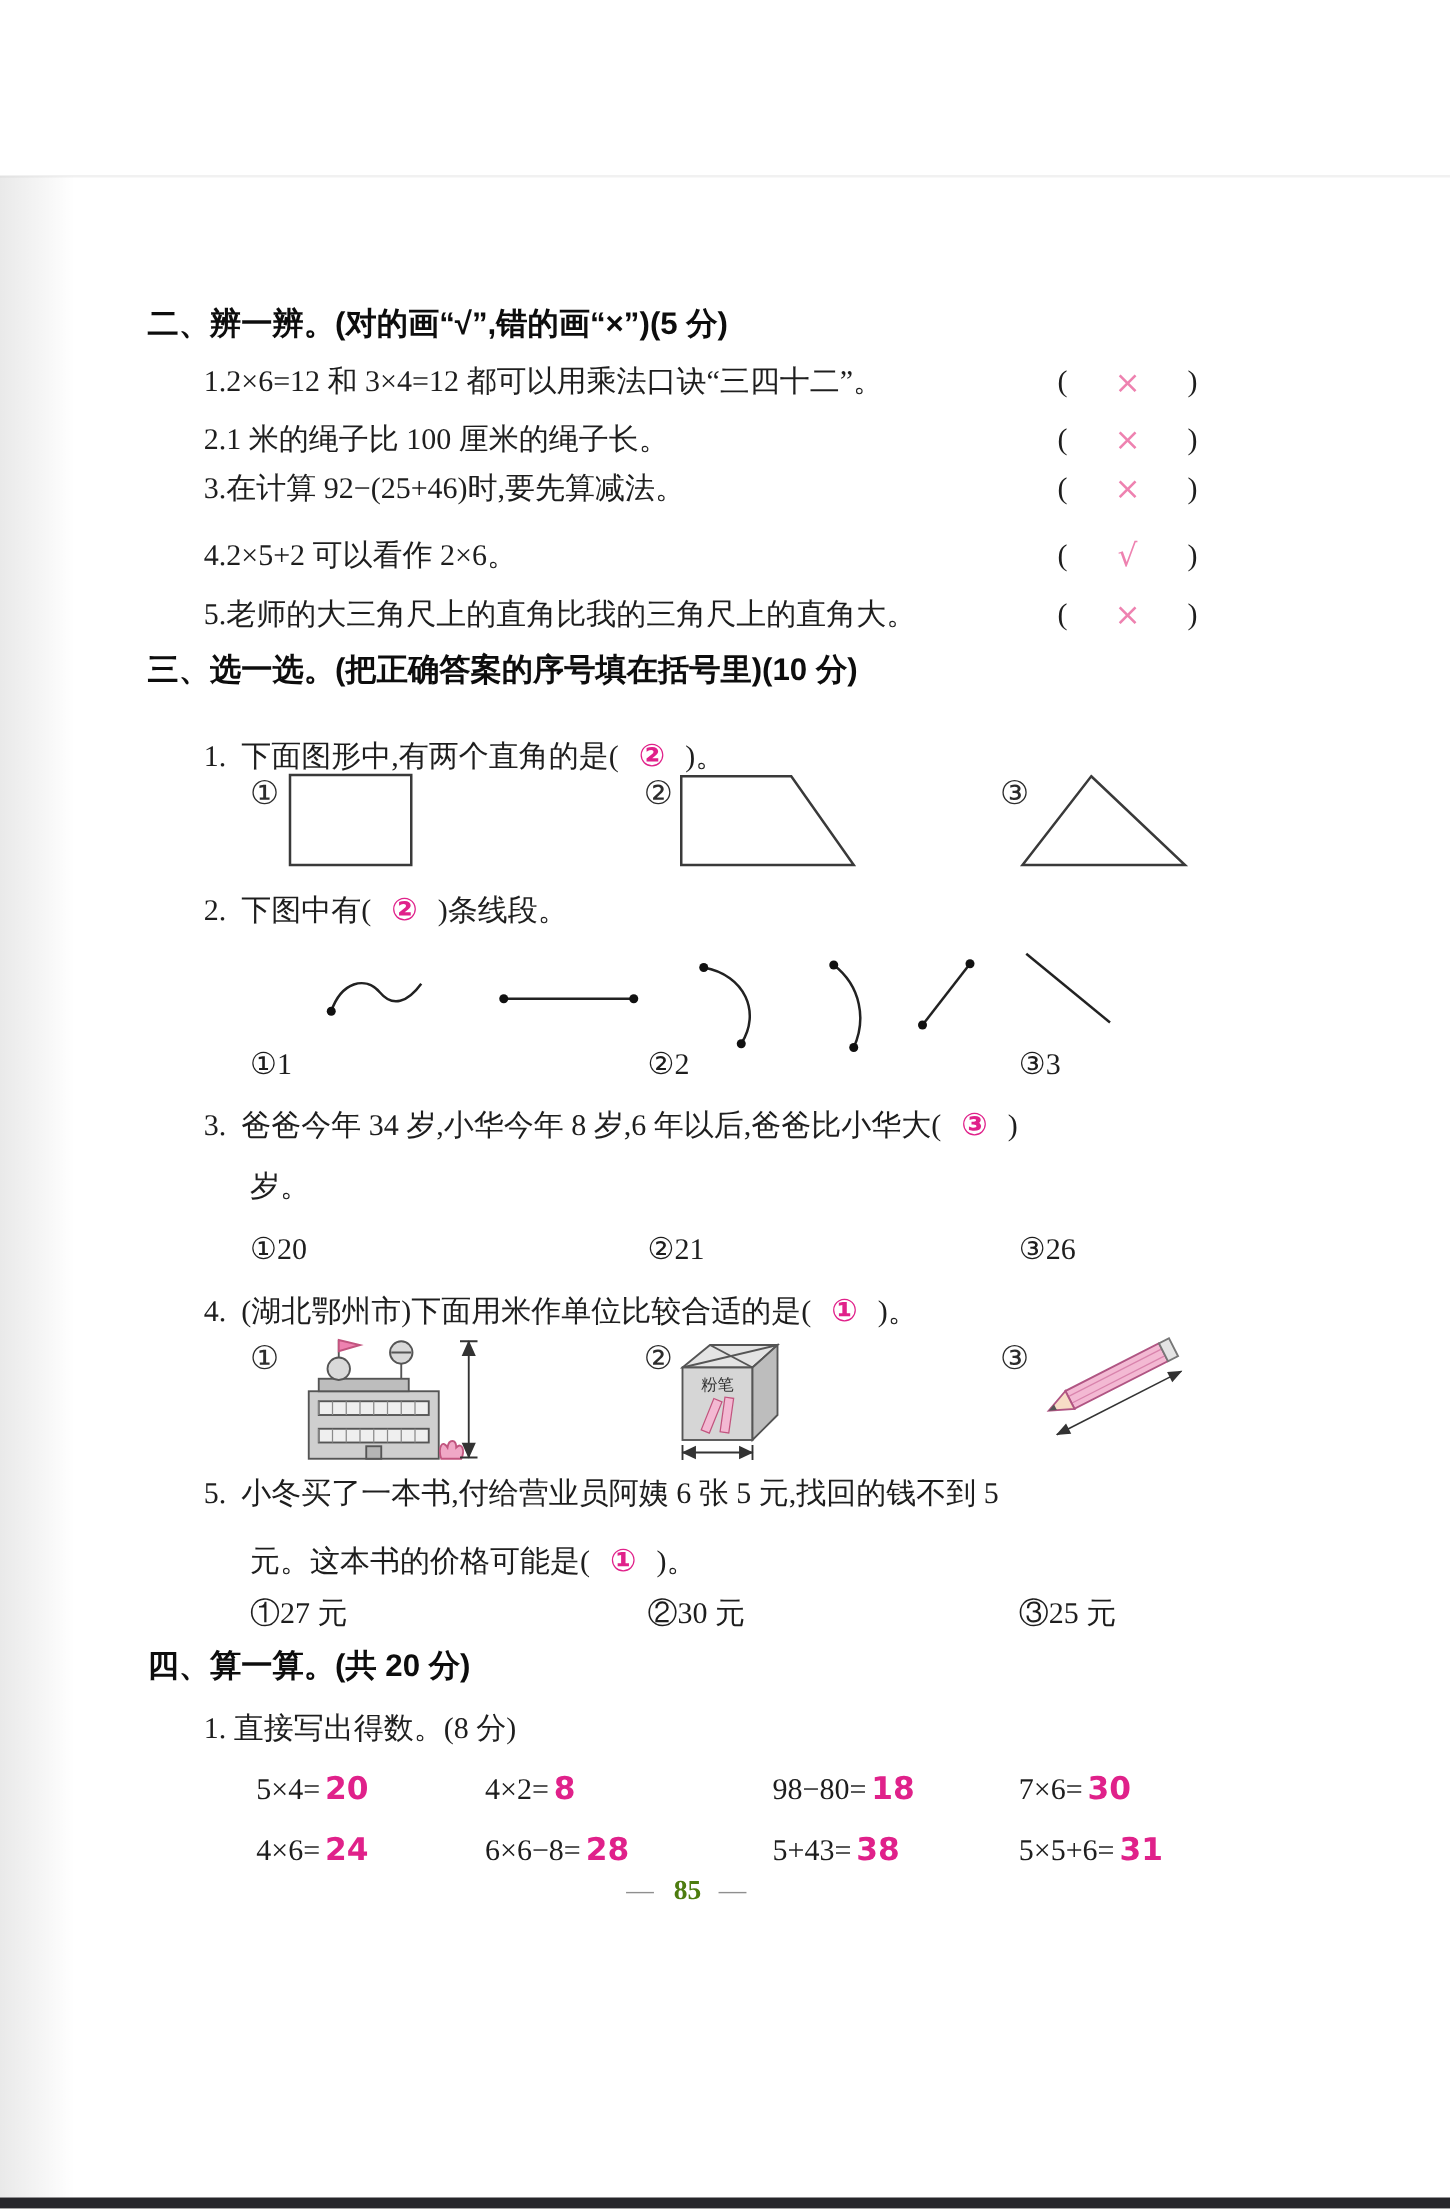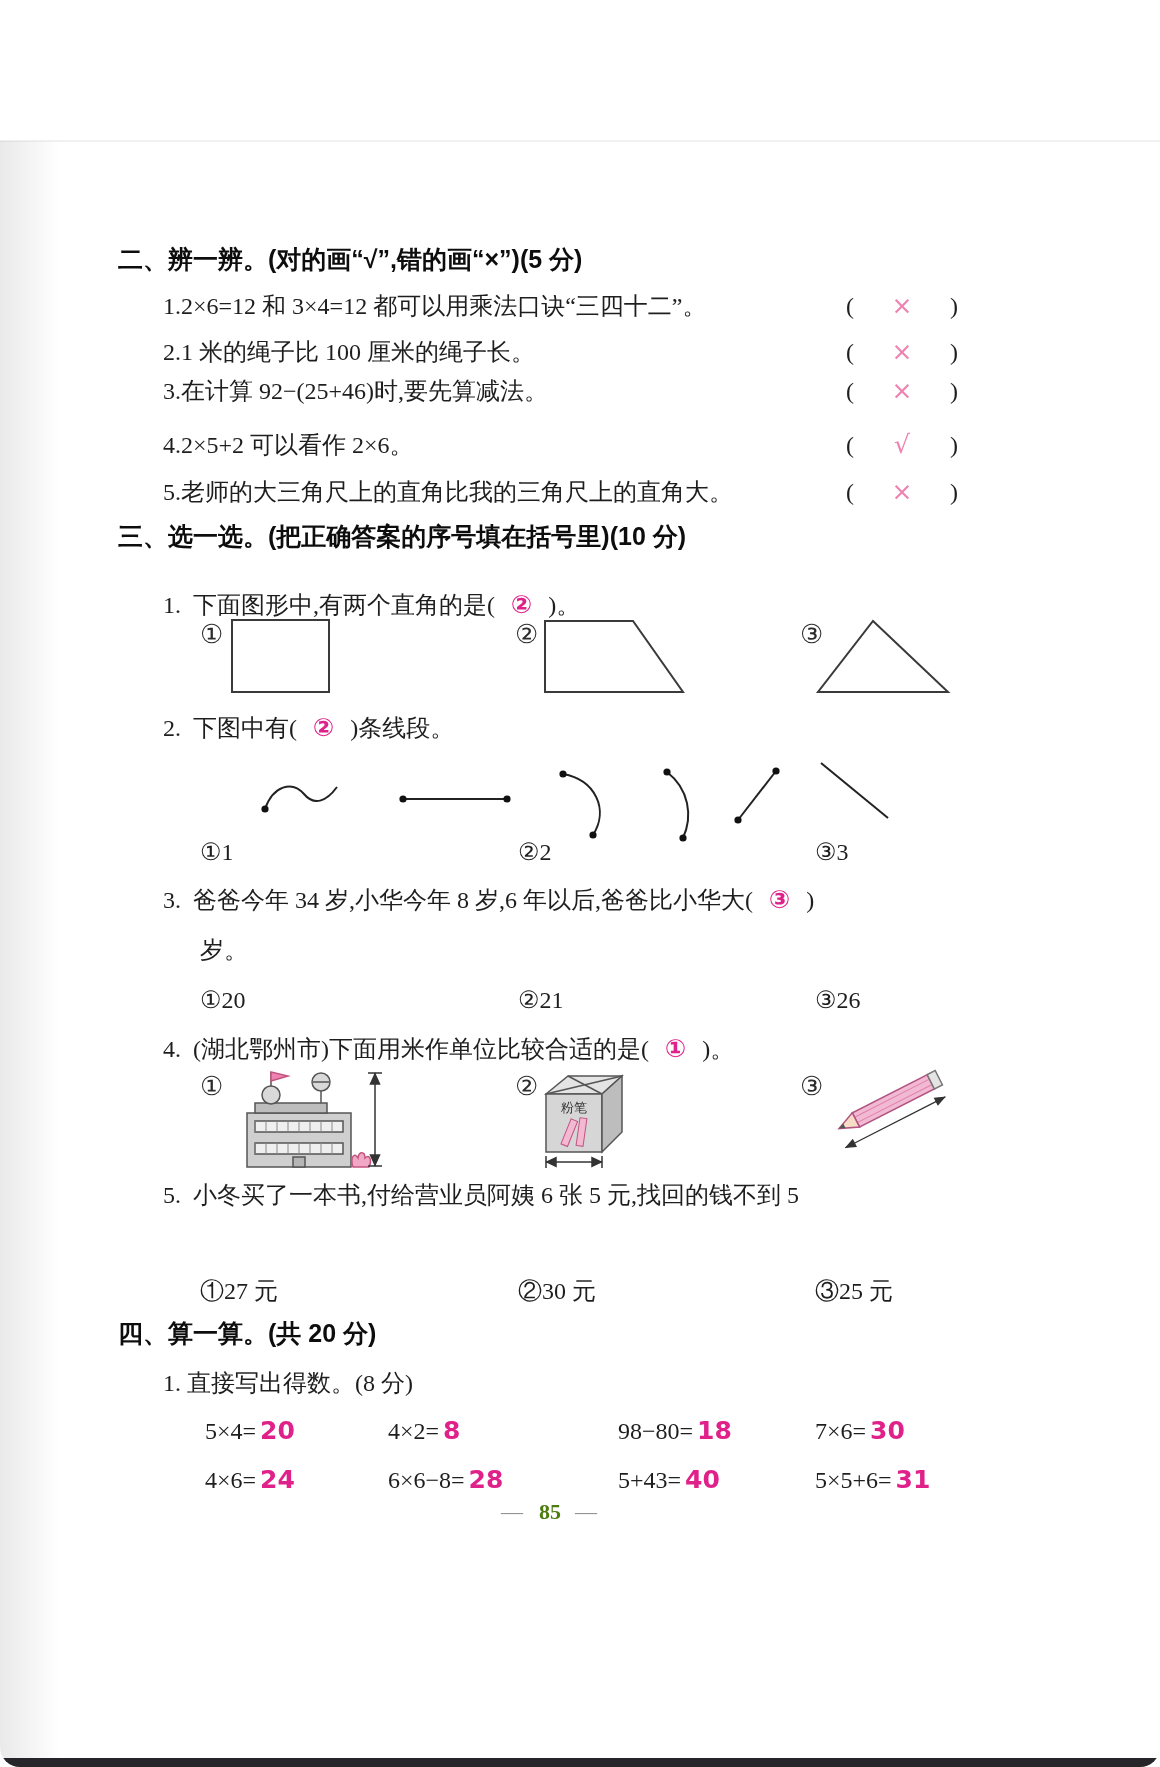--- a/index.html
+++ b/index.html
@@ -1,18 +1,18 @@
 <!DOCTYPE html>
 <html><head>
 <meta charset="utf-8">
 <style>
   html,body { margin:0; padding:0; background:#ffffff; }
   .page {
     position:relative; width:1160px; height:1767px; background:#ffffff;
-    overflow:hidden; font-family:"Liberation Serif", serif; color:#1e1e1e;border-radius:20px;
+    overflow:hidden; font-family:"Liberation Serif", serif; color:#1e1e1e;
   }
   .row { position:absolute; left:0; width:1160px; white-space:nowrap;
          font-size:24px; line-height:30px; }
   .hdr { font-family:"Liberation Sans", sans-serif; font-weight:bold;
          font-size:25px; color:#0d0d0d; }
   .indent-hdr { padding-left:118px; }
   .indent-num { padding-left:163px; }
   .indent-txt { padding-left:200px; }
   .qnum { margin-right:12px; }
   .paren { color:#1e1e1e; }
@@ -227,39 +227,42 @@
         <line x1="8" y1="58" x2="120" y2="58"></line>
         <polygon points="9,58 18,54.4 18,61.6" fill="#333"></polygon>
         <polygon points="119,58 110,54.4 110,61.6" fill="#333"></polygon>
       </g>
     </g>
   </svg>
 
   <div class="row" style="top:1180px">
     <span class="indent-num qnum">5.</span><span>小冬买了一本书,付给营业员阿姨 6 张 5 元,找回的钱不到 5</span>
   </div>
+  <div class="row" style="top:1234px">
+    <span class="indent-txt">元。这本书的价格可能是</span><span class="paren">(</span><span class="ans">①</span><span class="paren">)</span><span>。</span>
+  </div>
   <div class="row" style="top:1276px">
     <span class="c1">①27 元</span>
     <span class="c2">②30 元</span>
     <span class="c3">③25 元</span>
   </div>
 
   <div class="row hdr indent-hdr" style="top:1318px">四、算一算。(共 20 分)</div>
   <div class="row indent-num" style="top:1368px">1. 直接写出得数。(8 分)</div>
 
   <div class="row calc" style="top:1416px">
     <span class="k1"><span>5×4=</span><span class="ans">20</span></span>
     <span class="k2"><span>4×2=</span><span class="ans">8</span></span>
     <span class="k3"><span>98−80=</span><span class="ans">18</span></span>
     <span class="k4"><span>7×6=</span><span class="ans">30</span></span>
   </div>
   <div class="row calc" style="top:1465px">
     <span class="k1"><span>4×6=</span><span class="ans">24</span></span>
     <span class="k2"><span>6×6−8=</span><span class="ans">28</span></span>
-    <span class="k3"><span>5+43=</span><span class="ans">40</span></span>
+    <span class="k3"><span>5+43=</span><span class="ans">38</span></span>
     <span class="k4"><span>5×5+6=</span><span class="ans">31</span></span>
   </div>
 
   <div class="footer" style="top:1499px">
     <span class="dash">—</span><span class="pnum">85</span><span class="dash">—</span>
   </div>
 
   <div class="bottom-bar"></div>
 </div>
 

